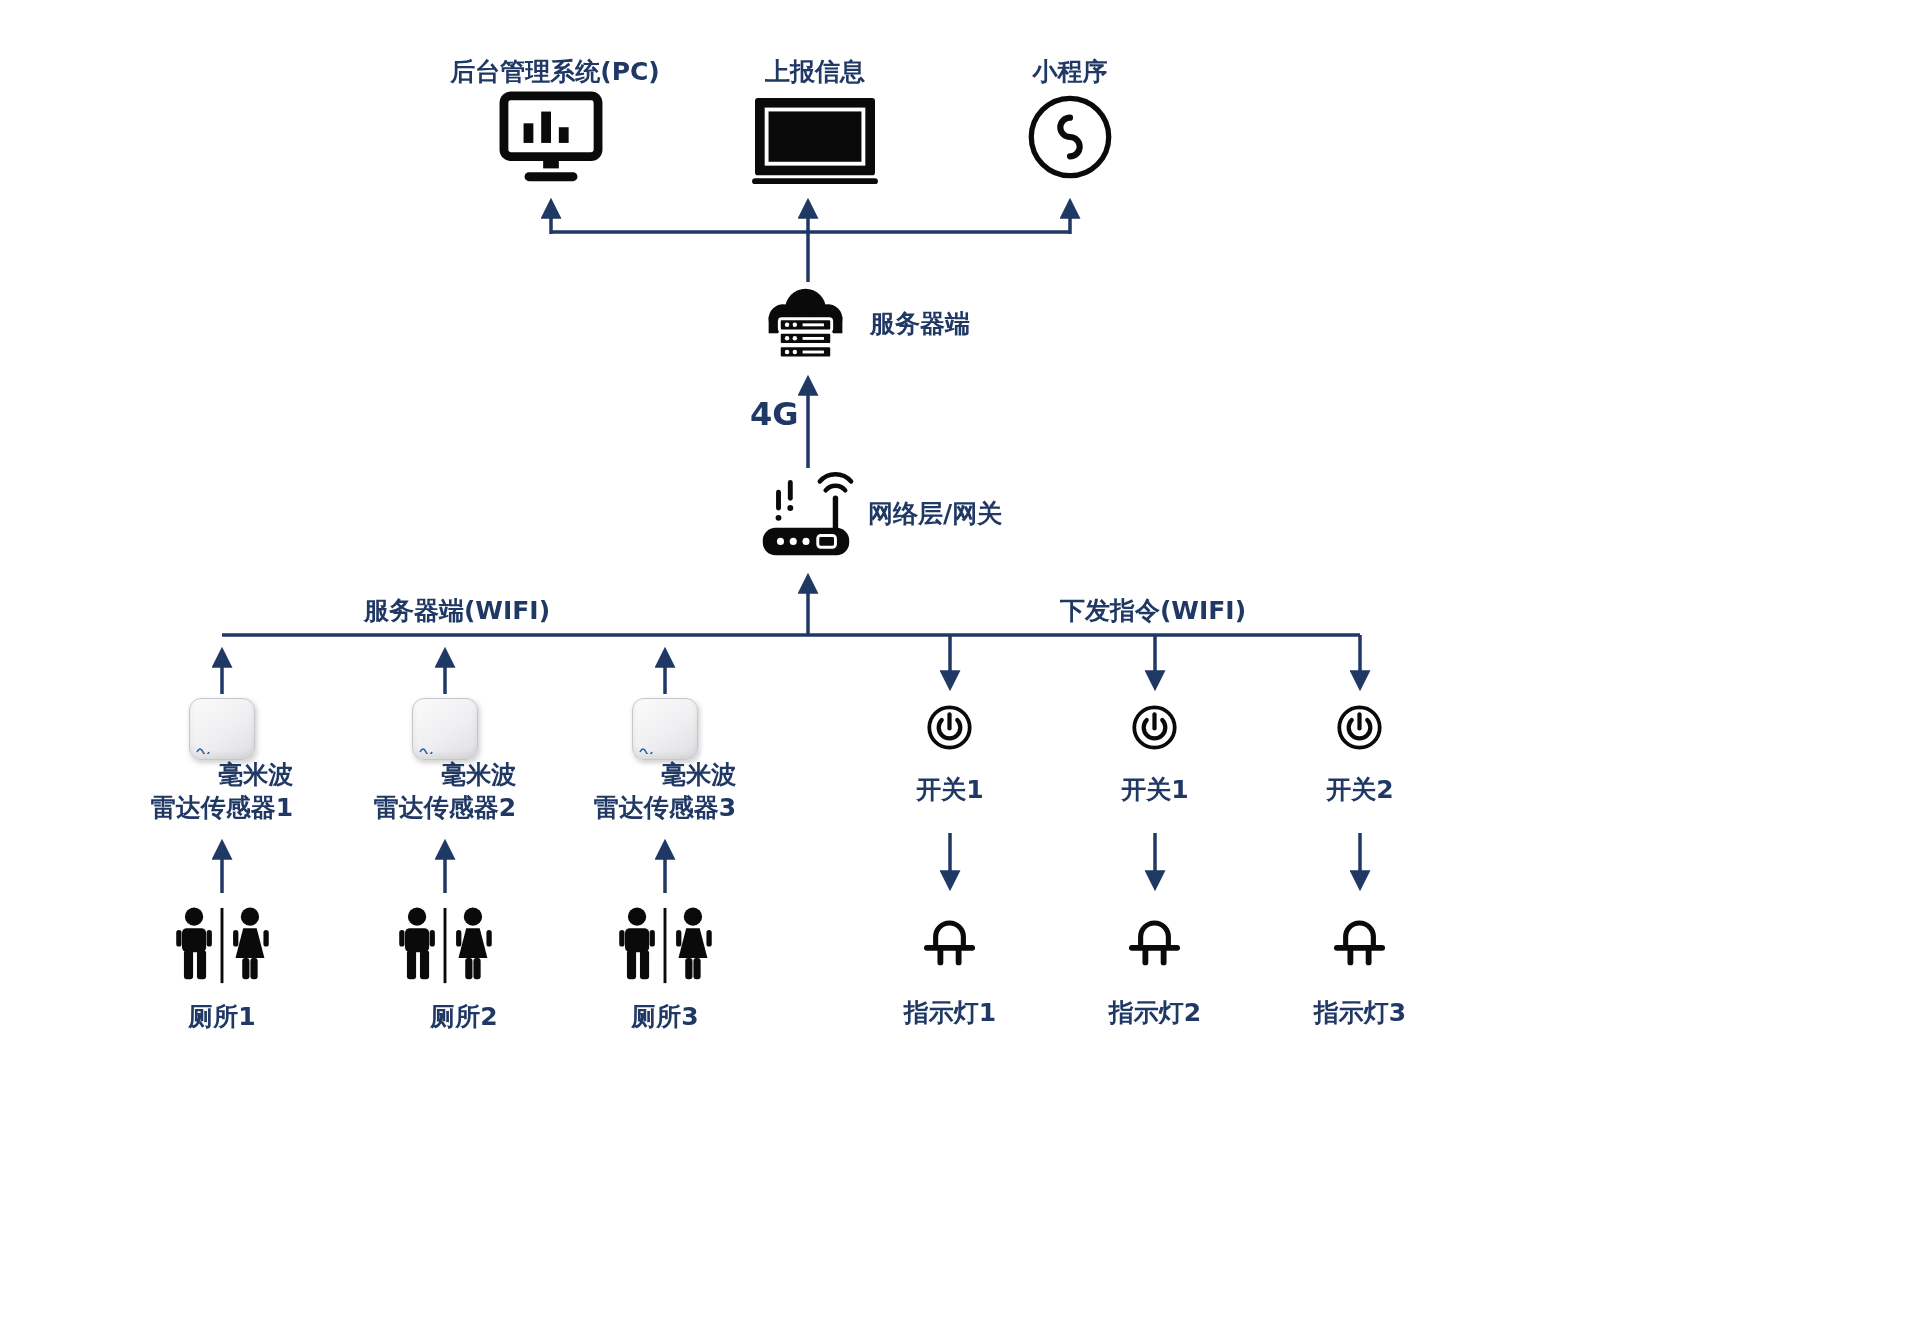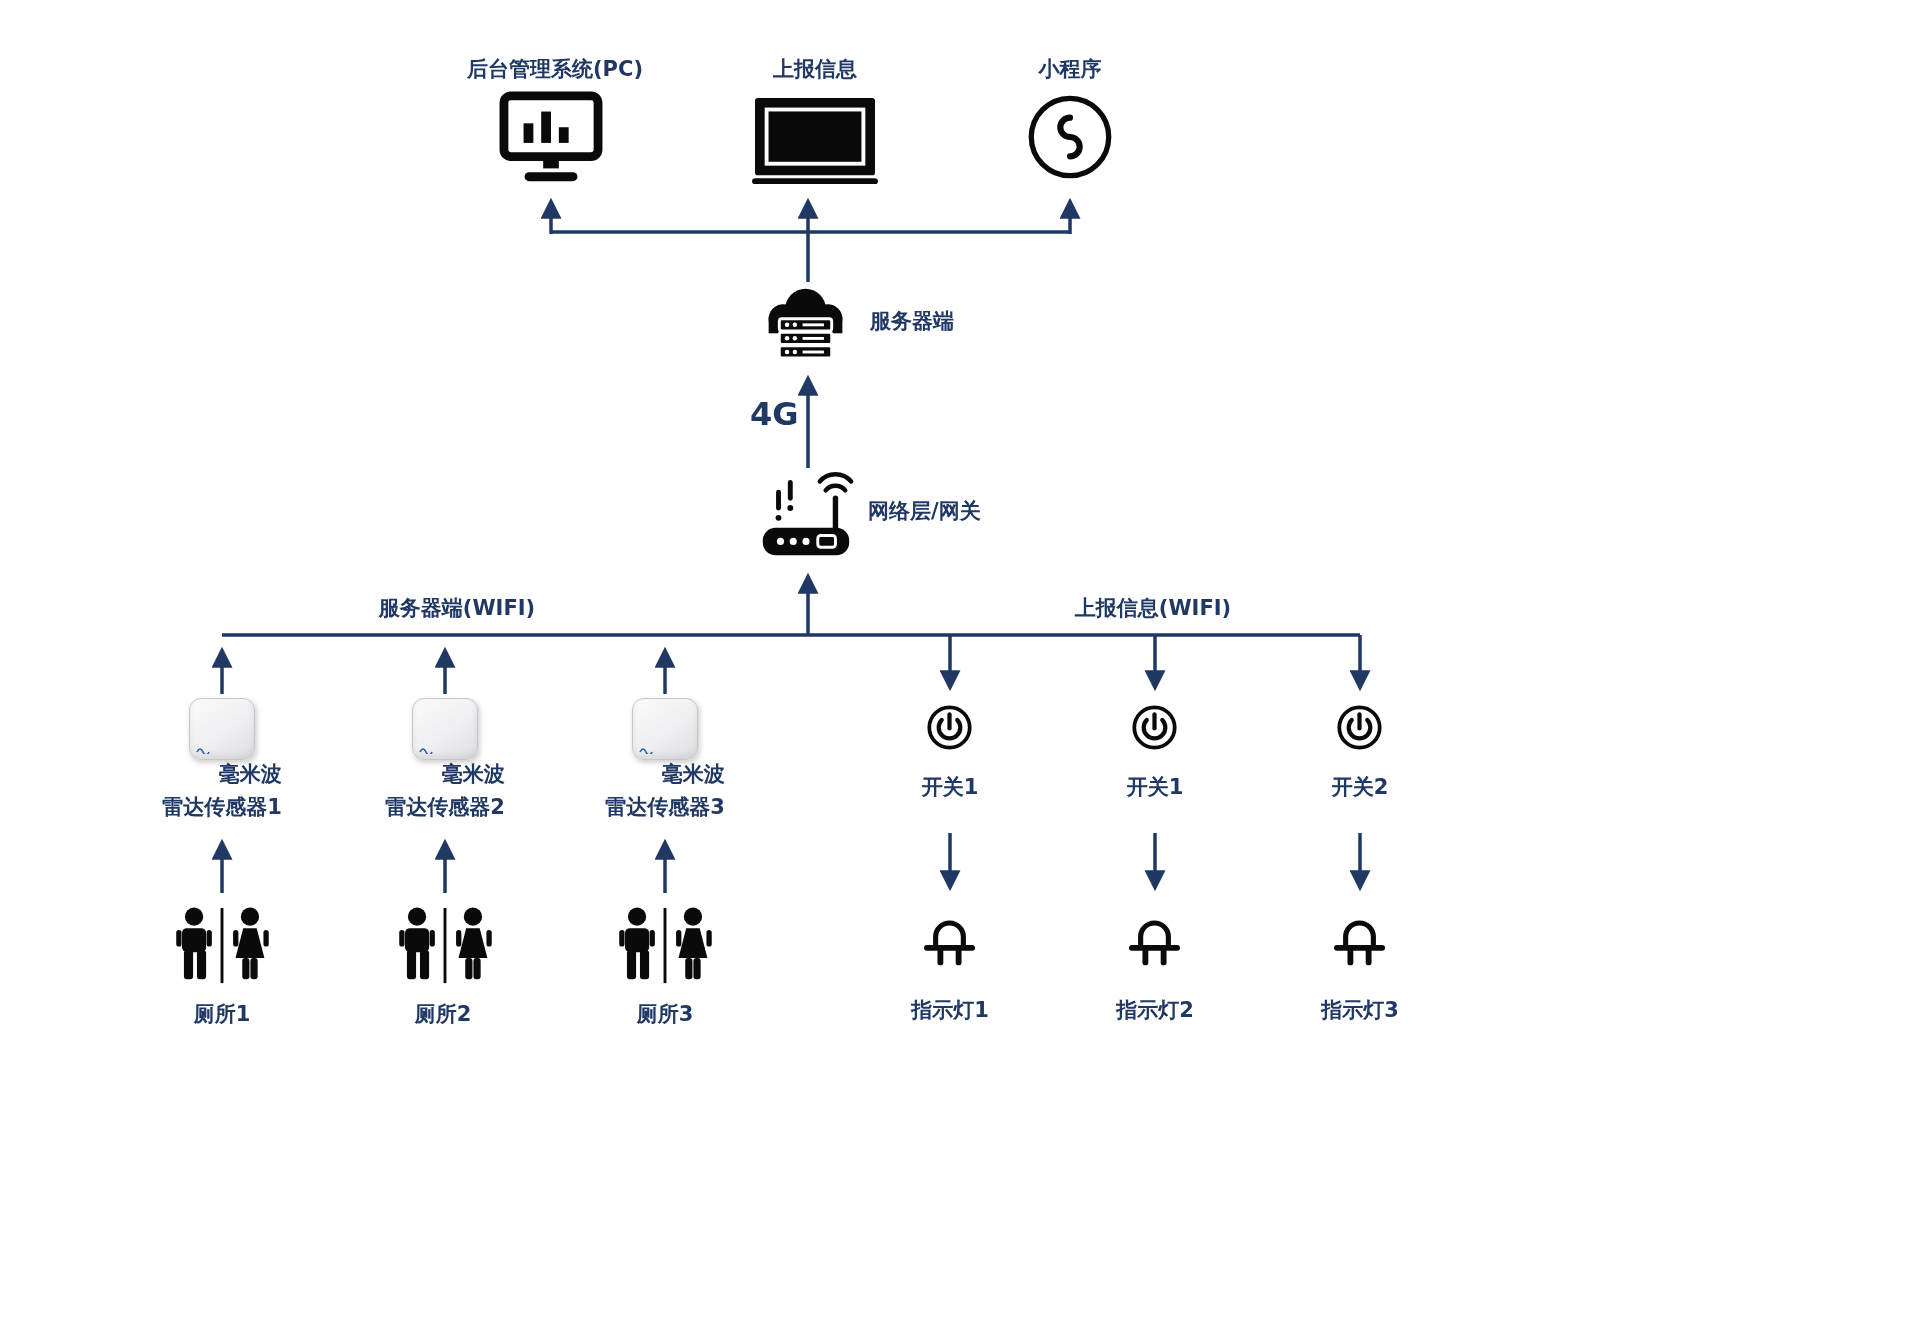--- a/index.html
+++ b/index.html
@@ -3,21 +3,21 @@
 <meta charset="utf-8">
 <style>
   :root{ --accent:#203864; --icon:#0a0a0a; }
   *{margin:0;padding:0;box-sizing:border-box}
   html,body{background:#fff}
   body{font-family:"DejaVu Sans","Liberation Sans",sans-serif}
   .canvas{position:relative;width:1920px;height:1322px;background:#fff;overflow:hidden}
   .wires{position:absolute;left:0;top:0}
   .wires path{stroke:var(--accent);stroke-width:3.5;fill:none}
   #arr path{fill:var(--accent);stroke:none}
-  .lbl{position:absolute;color:var(--accent);font-weight:bold;font-size:21px;white-space:nowrap}
+  .lbl{position:absolute;color:var(--accent);font-weight:bold;font-size:25px;white-space:nowrap}
   .center{transform:translateX(-50%)}
   .two-line{text-align:right;line-height:33px}
   .icon{position:absolute;color:var(--icon)}
   .icon svg,svg.icon{display:block}
   .sensor-box{position:absolute;width:66px;height:62px;border-radius:12px;
     background:linear-gradient(145deg,#fbfbfc 0%,#efeff1 55%,#dfdfe3 100%);
     border:1px solid #c6c6cc;
     box-shadow:inset 0 -4px 6px rgba(0,0,0,.07), 1.5px 2.5px 5px rgba(0,0,0,.18)}
   .sensor-logo{position:absolute;left:6px;bottom:5px}
   .hidden-defs{position:absolute;width:0;height:0;overflow:hidden}
@@ -143,21 +143,21 @@
     <path d="M80,36 A13,13 0 0 1 100,36" stroke="currentColor" stroke-width="4.5" fill="none" stroke-linecap="round"></path>
     <path d="M74,27 A21,21 0 0 1 106,27" stroke="currentColor" stroke-width="4.5" fill="none" stroke-linecap="round"></path>
     <path d="M32,38 V54" stroke="currentColor" stroke-width="5" fill="none" stroke-linecap="round"></path>
     <circle cx="32" cy="64" r="3" fill="currentColor"></circle>
     <path d="M44,28 V44" stroke="currentColor" stroke-width="5" fill="none" stroke-linecap="round"></path>
     <circle cx="44" cy="54" r="3" fill="currentColor"></circle>
   </svg>
   <div class="lbl" style="left:868px;top:497px">网络层/网关</div>
 
   <div class="lbl center" style="left:457px;top:594px">服务器端(WIFI)</div>
-  <div class="lbl center" style="left:1153px;top:594px">上报信息(WIFI)</div>
+  <div class="lbl center" style="left:1153px;top:594px">下发指令(WIFI)</div>
 
   <div class="sensor-box" style="left:189px;top:698px">
     <svg class="sensor-logo" width="18" height="8" viewBox="0 0 18 8">
       <path d="M1,6 Q4,0 7,6 T13,6" stroke="#2b5ea7" stroke-width="1.6" fill="none"></path>
     </svg>
   </div>
   <div class="lbl center two-line" style="left:222px;top:758px">
     <div>毫米波</div>
     <div>雷达传感器1</div>
   </div>
@@ -171,21 +171,21 @@
       <path d="M1,6 Q4,0 7,6 T13,6" stroke="#2b5ea7" stroke-width="1.6" fill="none"></path>
     </svg>
   </div>
   <div class="lbl center two-line" style="left:445px;top:758px">
     <div>毫米波</div>
     <div>雷达传感器2</div>
   </div>
   <svg class="icon" style="left:392px;top:906px" width="106" height="81" viewBox="0 0 110 84">
       <use href="#sym-toilet"></use>
     </svg>
-  <div class="lbl center" style="left:443px;top:1000px">厕所2</div>
+  <div class="lbl center" style="left:464px;top:1000px">厕所2</div>
 
   <div class="sensor-box" style="left:632px;top:698px">
     <svg class="sensor-logo" width="18" height="8" viewBox="0 0 18 8">
       <path d="M1,6 Q4,0 7,6 T13,6" stroke="#2b5ea7" stroke-width="1.6" fill="none"></path>
     </svg>
   </div>
   <div class="lbl center two-line" style="left:665px;top:758px">
     <div>毫米波</div>
     <div>雷达传感器3</div>
   </div>

